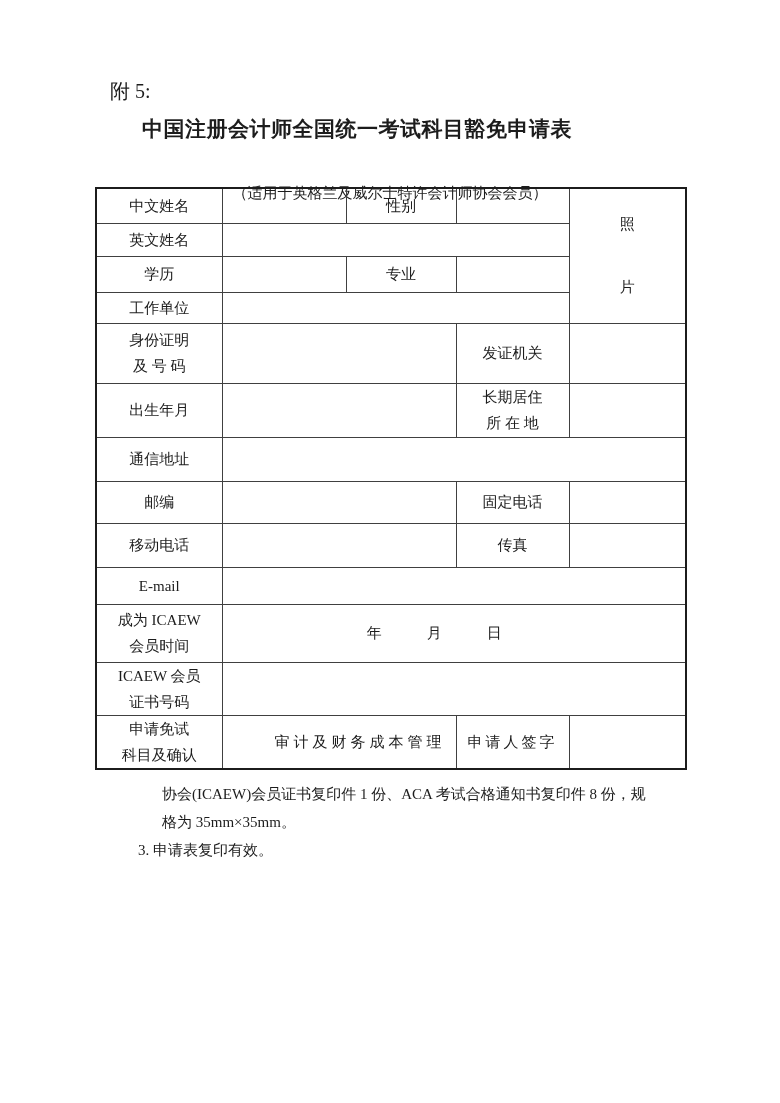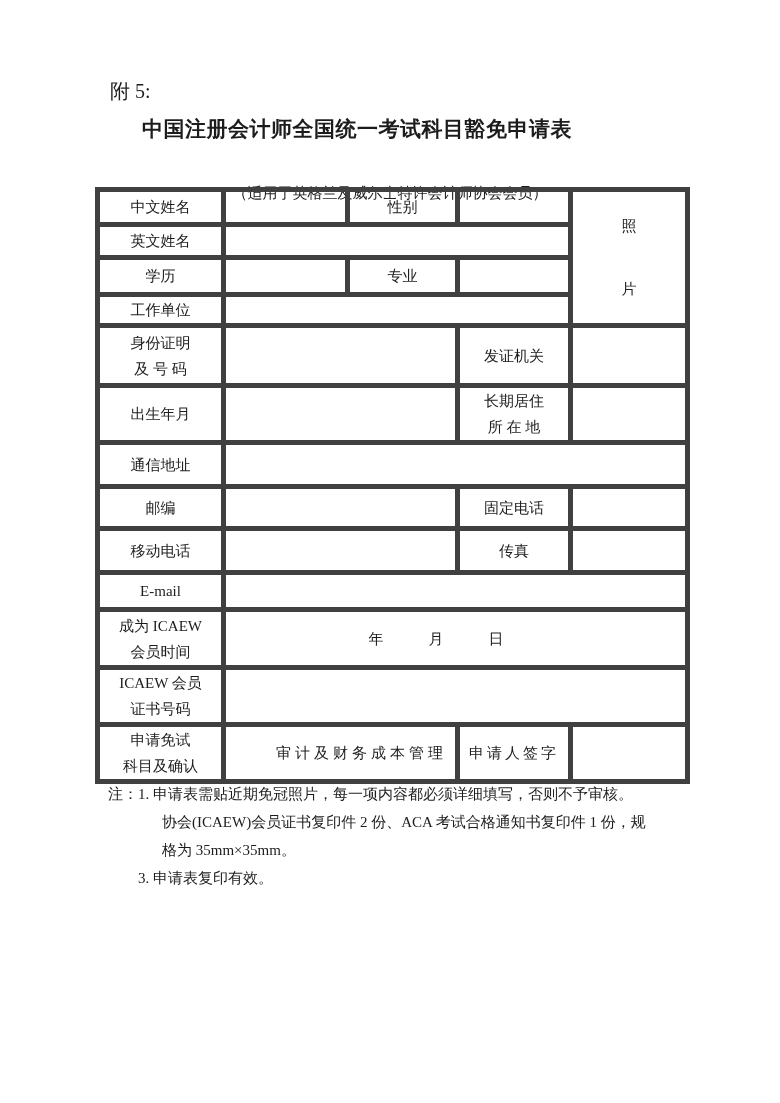--- a/index.html
+++ b/index.html
@@ -24,21 +24,21 @@
     position: absolute; left: 0; top: 158px; width: 780px;
     text-align: center; font-size: 15px; white-space: nowrap; margin-top: 26px;
   }
   table.form-table {
     position: absolute; left: 95px; top: 187px;
     width: 590px; table-layout: fixed;
     border-collapse: collapse;
     border: 2px solid #1c1c1c;
   }
   .form-table td {
-    border: 5px solid #404040;
+    border: 1px solid #404040;
     text-align: center; vertical-align: middle;
     font-size: 15px; line-height: 26px;
     white-space: nowrap; overflow: hidden;
   }
   .form-table td.two-line div { line-height: 26px; }
   .photo-cell div { line-height: 16px; }
   td.photo-cell {
     vertical-align: middle;
   }
   .photo-inner {
@@ -160,17 +160,16 @@
       <div>科目及确认</div>
     </td>
     <td colspan="2" class="subjects-cell">审计及财务成本管理</td>
     <td class="signature-label">申请人签字</td>
     <td></td>
   </tr>
 </tbody>
   </table>
 
 <div class="notes">
-  <div class="note-line first"><span class="note-prefix">注：</span><span>1. 申请表需贴近期免冠照片，每一项内容都必须详细填写，否则不予审核。</span></div>
-  <div class="note-line cont">协会(ICAEW)会员证书复印件 2 份、ACA 考试合格通知书复印件 1 份，规</div>
+  <div class="note-line cont">协会(ICAEW)会员证书复印件 1 份、ACA 考试合格通知书复印件 8 份，规</div>
   <div class="note-line cont">格为 35mm×35mm。</div>
   <div class="note-line">3. 申请表复印有效。</div>
 </div>
 
 </body></html>

